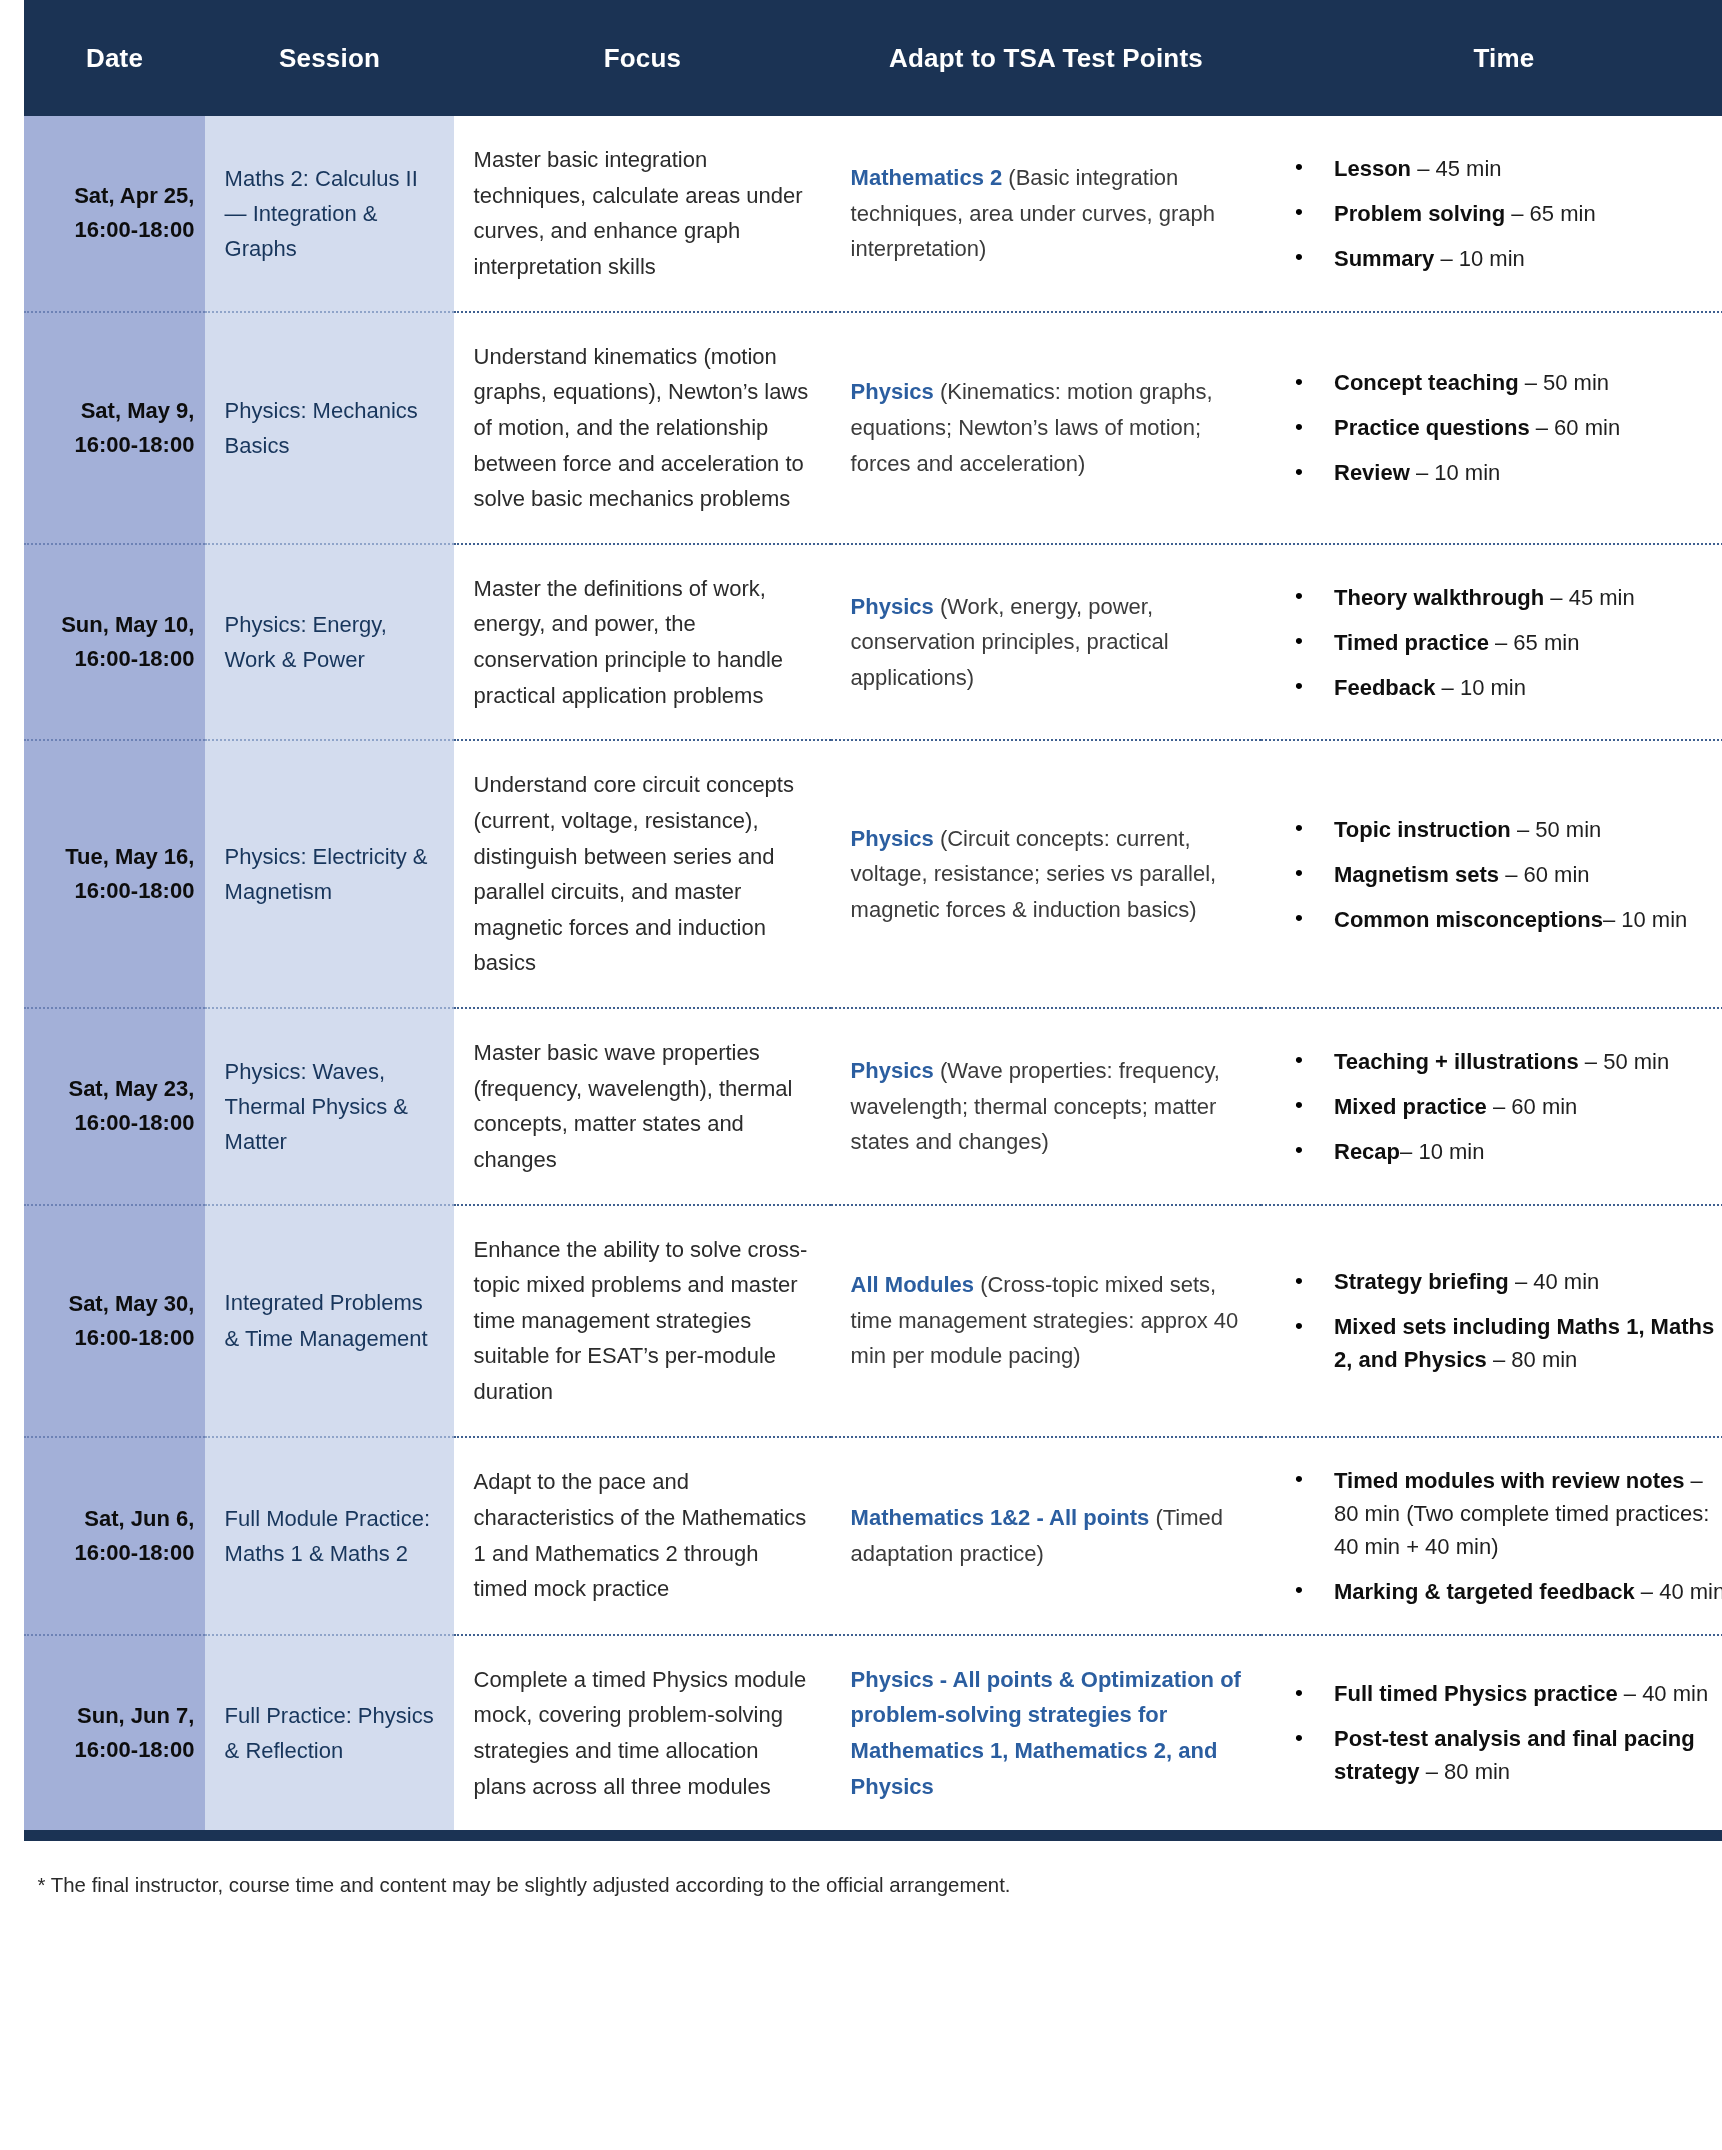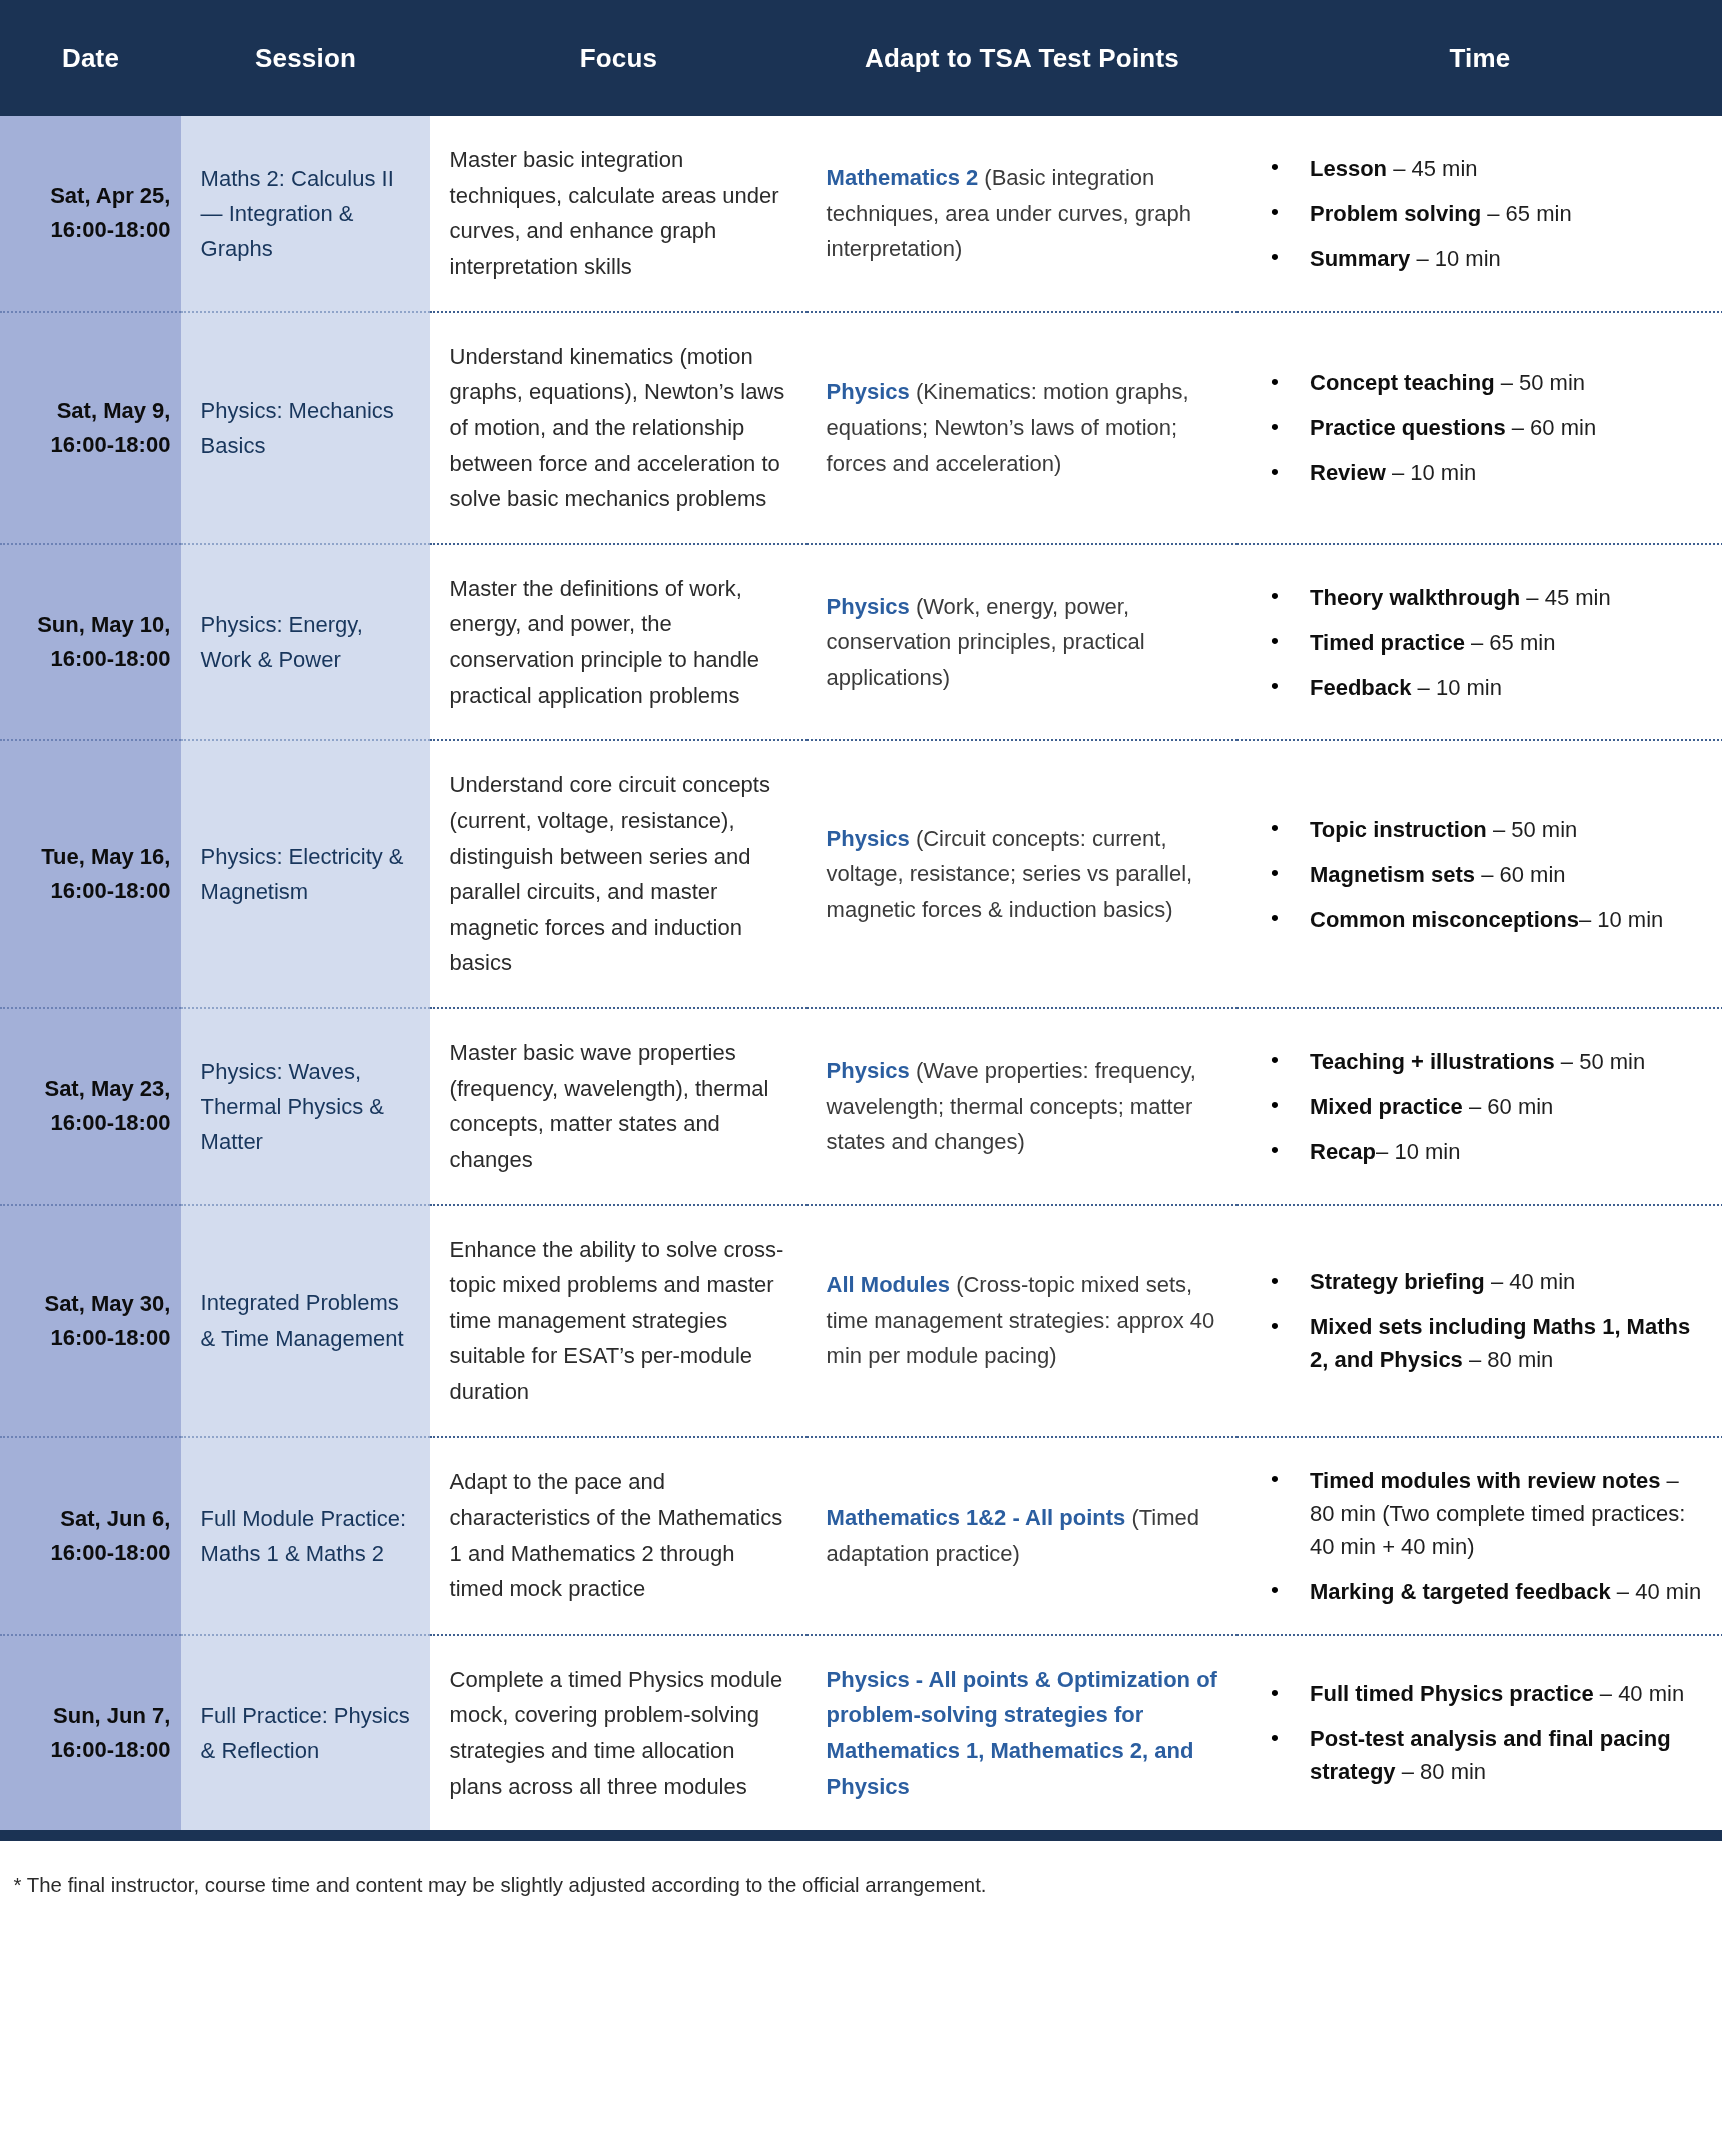--- a/index.html
+++ b/index.html
@@ -8,20 +8,21 @@
     background: #ffffff;
   }
   body {
     width: 1723px;
     font-family: "Liberation Sans", sans-serif;
     -webkit-font-smoothing: antialiased;
   }
   .schedule-wrap {
     width: 1639px;
     box-sizing: border-box;
+    padding-left: 24px;
   }
   table.schedule {
     width: 1723px;
     border-collapse: collapse;
     table-layout: fixed;
   }
   table.schedule col.c-date    { width: 181px; }
   table.schedule col.c-session { width: 249px; }
   table.schedule col.c-focus   { width: 377px; }
   table.schedule col.c-adapt   { width: 430px; }

